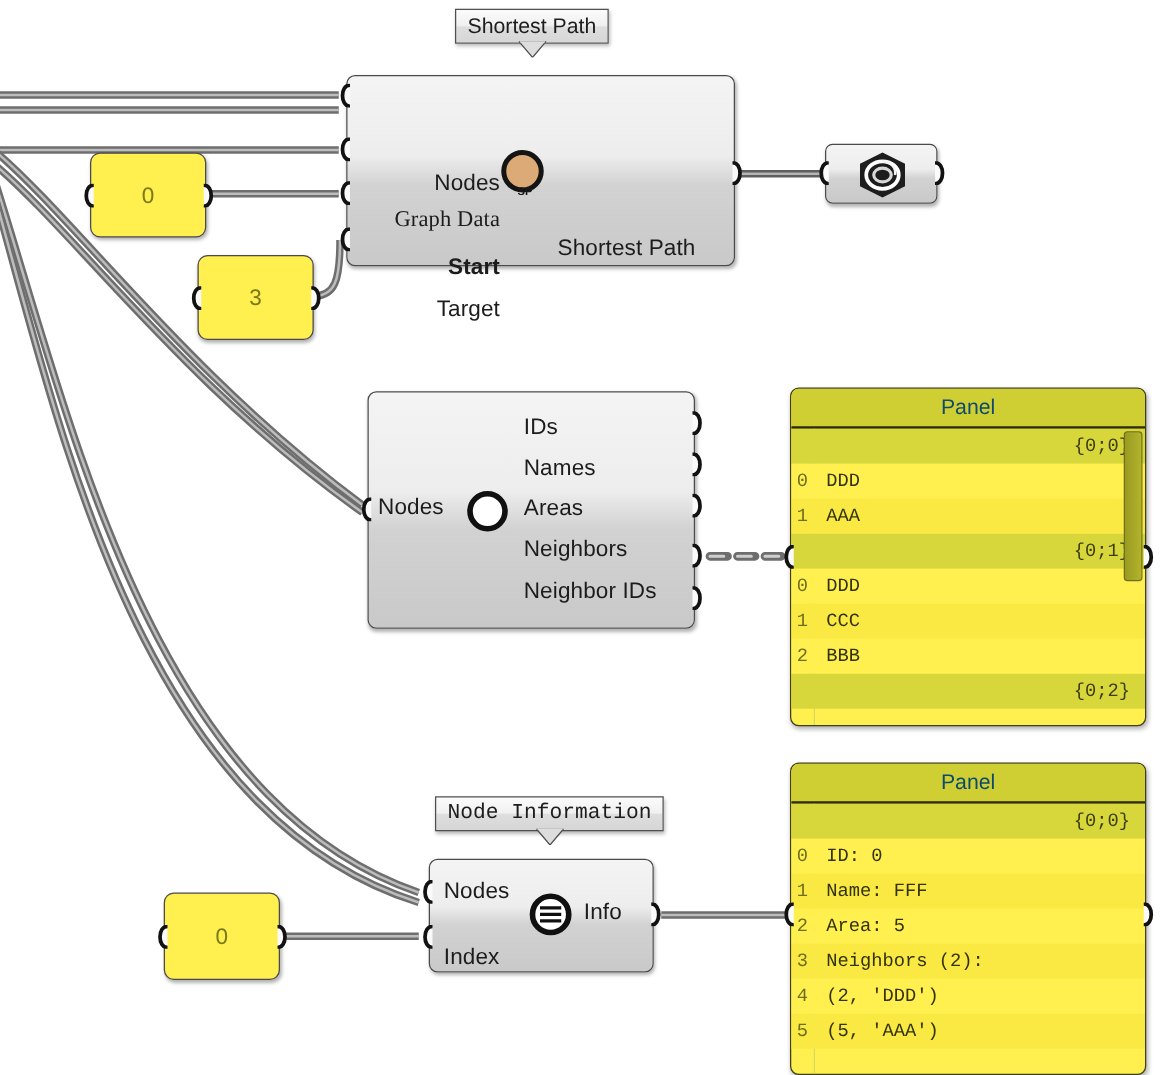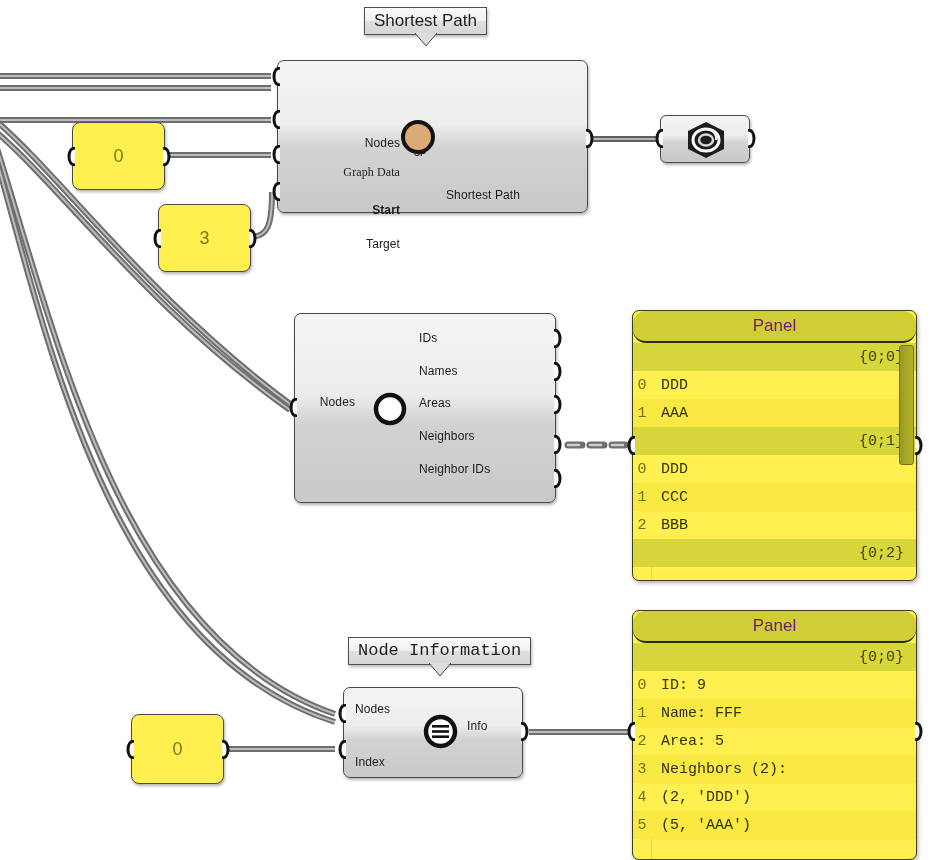--- a/index.html
+++ b/index.html
@@ -22,21 +22,21 @@
     border-radius:7px;
     box-sizing:border-box;
     background:linear-gradient(to bottom,#f4f4f4 0%,#ededed 42%,#d2d2d2 58%,#c9c9c9 100%);
     box-shadow:1px 2px 3px rgba(0,0,0,.30);
   }
   .comp .inner{position:relative;width:100%;height:100%;}
 
   
   .plabel{
     position:absolute;
-    font-size:12px;
+    font-size:18px;
     color:#1c1c1c;
     white-space:nowrap;
     letter-spacing:.1px;
   }
   .plabel.r{text-align:right;}
 
   
   .port{
     position:absolute;
     width:16px;height:19px;
@@ -82,21 +82,21 @@
     box-sizing:border-box;
     background:#ffef4f;
     overflow:hidden;
     box-shadow:1px 2px 4px rgba(0,0,0,.32);
   }
   .panel-head{
     height:30px;
     background:#cfcf33;
     border-bottom:2px solid #2b2b0c;
     display:flex;align-items:center;justify-content:center;
-    font-size:17px;color:#701a75;border-radius:13px;
+    font-size:17px;color:#0c4a6e;
   }
   .panel-body{position:relative;height:calc(100% - 32px);}
   .gutter{
     position:absolute;left:0;top:0;bottom:0;width:18px;
     border-right:1px solid #d9d95e;
     background:transparent;
   }
   .prow{
     position:relative;
     height:28px;
@@ -384,21 +384,21 @@
       <span>Panel</span>
     </div>
     <div class="panel-body">
       <div class="gutter"></div>
       <div id="panel-2-rows">
           <div class="prow path">
             <span>{0;0}</span>
           </div>
           <div class="prow item">
             <span class="idx">0</span>
-            <span class="val">ID: 9</span>
+            <span class="val">ID: 0</span>
           </div>
           <div class="prow item alt">
             <span class="idx">1</span>
             <span class="val">Name: FFF</span>
           </div>
           <div class="prow item">
             <span class="idx">2</span>
             <span class="val">Area: 5</span>
           </div>
           <div class="prow item alt">

